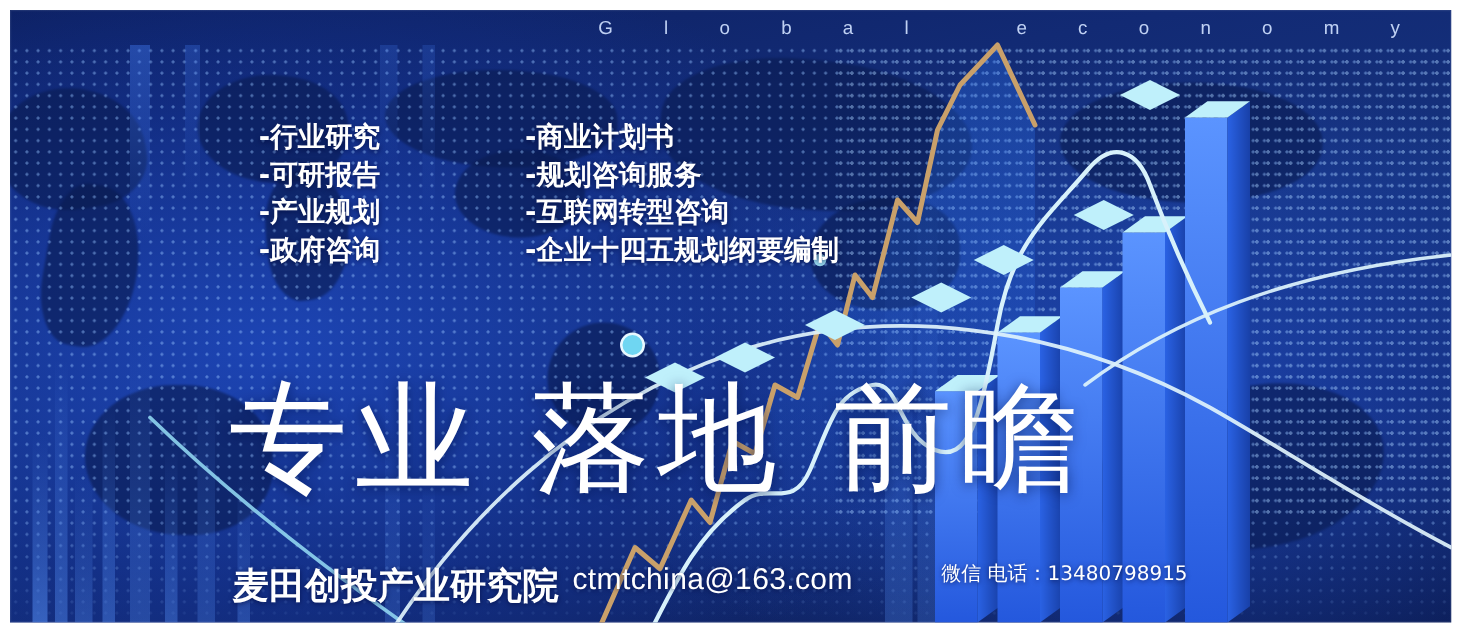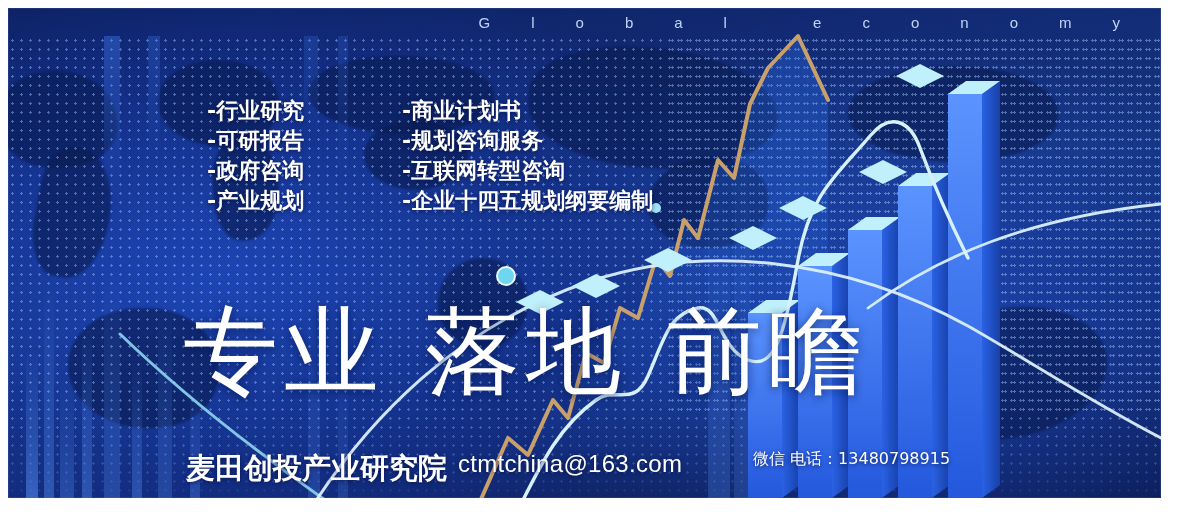--- a/index.html
+++ b/index.html
@@ -62,21 +62,21 @@
     text-shadow:0 2px 10px rgba(0,20,80,.65);
     font-family:"DejaVu Sans","Liberation Sans",sans-serif;
   }
   #headline .gap{display:inline-block;width:40px;}
 
   
   .svc-col{position:absolute;color:#ffffff;font-weight:700;font-size:22px;line-height:30px;
            font-family:"DejaVu Sans","Liberation Sans",sans-serif;
            text-shadow:0 1px 4px rgba(0,10,60,.7);white-space:nowrap;}
   #svc-left{left:186px;top:88px;margin-left:13px;}
-  #svc-right{left:394px;top:88px;}
+  #svc-right{left:412px;top:88px;}
   .svc-item{display:block;}
 
   
   #global-word{
     position:absolute;left:0;top:6px;width:1153px;text-align:right;
     color:#cfe0ff;font-size:15px;letter-spacing:41px;font-weight:400;
     text-indent:41px;opacity:.92;
   }
 
   
@@ -203,22 +203,22 @@
         <circle cx="498" cy="268" r="9" fill="#6fd6f2" stroke="#e8f8ff" stroke-width="2"></circle>
         <circle cx="648" cy="200" r="5" fill="#9fe3f7"></circle>
       </g>
     </svg>
 
     <div id="global-word">Global economy</div>
 
     <div class="svc-col" id="svc-left">
       <span class="svc-item">-行业研究</span>
       <span class="svc-item">-可研报告</span>
+      <span class="svc-item">-产业规划</span>
       <span class="svc-item">-政府咨询</span>
-      <span class="svc-item">-产业规划</span>
     </div>
 
     <div class="svc-col" id="svc-right">
       <span class="svc-item">-商业计划书</span>
       <span class="svc-item">-规划咨询服务</span>
       <span class="svc-item">-互联网转型咨询</span>
       <span class="svc-item">-企业十四五规划纲要编制</span>
     </div>
 
     <div id="headline">

